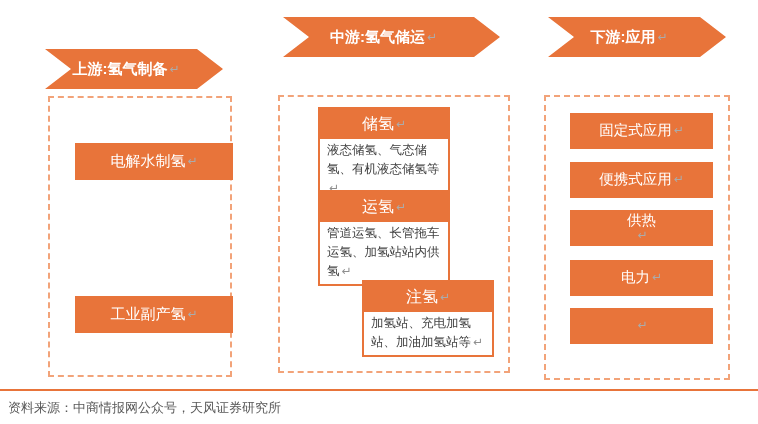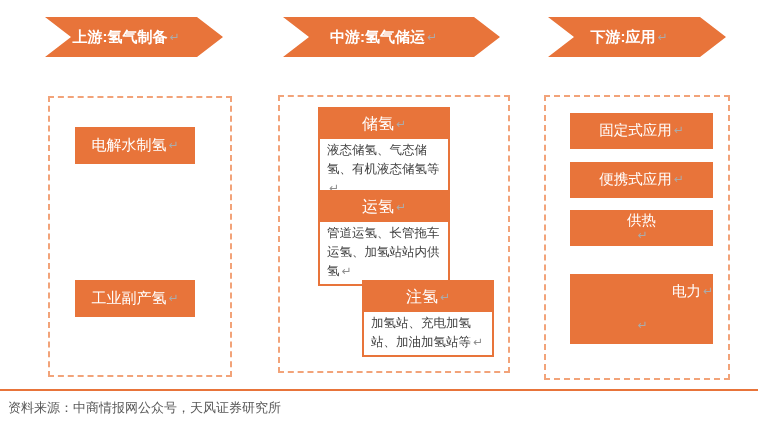--- a/index.html
+++ b/index.html
@@ -21,21 +21,21 @@
     background: #E8743A;
     color: #ffffff;
     font-size: 15px;
     font-weight: bold;
     display: flex;
     align-items: center;
     justify-content: center;
     padding-right: 16px;
     clip-path: polygon(0 0, calc(100% - 26px) 0, 100% 50%, calc(100% - 26px) 100%, 0 100%, 26px 50%);
   }
-  .hdr-up   { left: 45px;  width: 178px; }
+  .hdr-up   { left: 45px;  width: 178px; margin-top: 32px; }
   .hdr-mid  { left: 283px; width: 217px; text-align: center; }
   .hdr-down { left: 548px; width: 178px; }
 
   
   .dash {
     position: absolute;
     border: 2px dashed #F2A379;
     background: transparent;
   }
   .dash-left  { left: 48px;  top: 96px; width: 184px; height: 281px; }
@@ -47,25 +47,25 @@
     position: absolute;
     background: #E8743A;
     color: #ffffff;
     font-size: 15px;
     display: flex;
     align-items: center;
     justify-content: center;
     text-align: center;
     line-height: 1.1;
   }
-  .l-box { left: 75px; width: 120px; height: 37px; }
+  .l-box { left: 75px; width: 158px; height: 37px; margin-top: 16px; }
   .l1 { top: 127px; } .l2 { top: 206px; } .l3 { top: 280px; }
   .r-box { left: 570px; width: 143px; height: 36px; font-size: 14.5px; }
   .r1 { top: 113px; } .r2 { top: 162px; align-items: center; } .r3 { top: 210px; flex-direction: column; }
-  .r4 { top: 274px; justify-content: flex-end; } .r5 { top: 308px; }
+  .r4 { top: 260px; } .r5 { top: 308px; }
 
   
   .group {
     position: absolute;
     left: 318px;
     width: 132px;
     border: 2px solid #E8743A;
     background: #ffffff;
   }
   .g1 { top: 107px; } .g2 { top: 190px; } .g3 { top: 280px; margin-left: 44px; }

